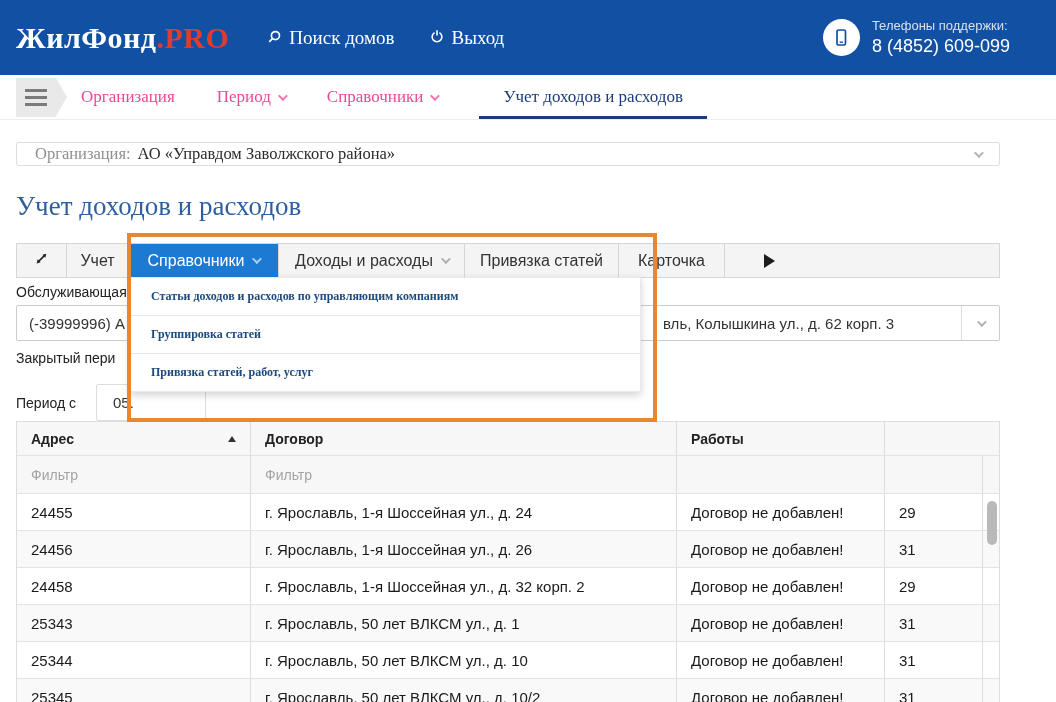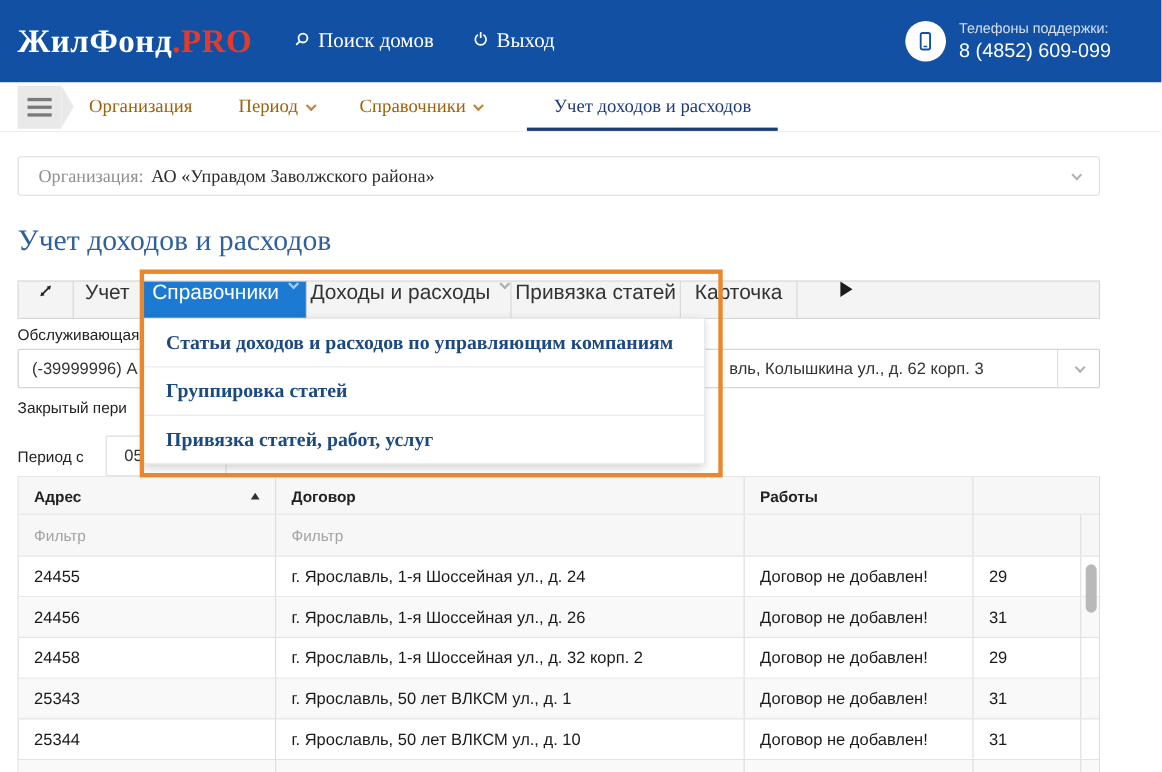--- a/index.html
+++ b/index.html
@@ -18,51 +18,51 @@
   .support-label { color:rgba(255,255,255,.82); font-size:13px; margin-bottom:3px; }
   .support-phone { color:#fff; font-size:18px; }
 
   
   .menubar { height:45px; display:flex; align-items:stretch; background:#fff; border-bottom:1px solid #eee; padding-left:16px; }
   .burger { display:flex; align-items:center; margin-right:14px; cursor:pointer; }
   .burger-box { width:40px; height:39px; background:#e9e9e9; display:flex; flex-direction:column; justify-content:center; align-items:center; gap:4px; }
   .burger-box i { display:block; width:22px; height:3px; background:#7a7a7a; }
   .burger-tip { width:0; height:0; border-top:19px solid transparent; border-bottom:19px solid transparent; border-left:11px solid #e9e9e9; }
   .mitem { display:flex; align-items:center; gap:7px; font-family:"Liberation Serif", serif; font-size:17px;
-           color:#a16207; margin-right:42px; cursor:pointer; border-bottom:3px solid transparent; padding-top:3px; }
+           color:#ec4899; margin-right:42px; cursor:pointer; border-bottom:3px solid transparent; padding-top:3px; }
   .mitem.active { color:#1b3c78; border-bottom-color:#1b3c78; padding-left:24px; padding-right:24px; margin-right:0; }
 
   
   .chev { display:inline-block; width:7px; height:7px; border-right:2px solid currentColor; border-bottom:2px solid currentColor;
           transform:rotate(45deg) translateY(-2px); opacity:.75; }
   .chev.gray { color:#9a9a9a; }
 
   
   .content { width:984px; margin-left:16px; }
-  .orgbar { margin-top:22px; height:36px; border:1px solid #ddd; border-radius:3px; display:flex; align-items:center;
+  .orgbar { margin-top:22px; height:24px; border:1px solid #ddd; border-radius:3px; display:flex; align-items:center;
             padding:0 18px; font-family:"Liberation Serif", serif; font-size:16.5px; cursor:pointer; }
   .orgbar .lab { color:#8f8f8f; margin-right:7px; }
   .orgbar .val { color:#2b2b2b; }
   .orgbar .chev { margin-left:auto; }
   h1 { margin-top:25px; font-family:"Liberation Serif", serif; font-weight:normal; font-size:27px; color:#2e5f9e; }
 
   
   .toolwrap { position:relative; margin-top:21px; }
   .toolbar { display:flex; height:35px; background:#f4f4f4; border:1px solid #d6d6d6; }
-  .tbtn { display:flex; justify-content:center; gap:8px; font-size:19px; color:#333;
+  .tbtn { display:flex; align-items:center; justify-content:center; gap:8px; font-size:16px; color:#333;
           border-right:1px solid #d6d6d6; cursor:pointer; background:transparent; height:100%; }
   .tbtn:last-child { border-right:none; }
   .tbtn.active { background:#1d7ad2; color:#fff; }
   .tbtn.active .chev { color:#a8cdef; opacity:1; }
   .play-tri { width:0; height:0; border-top:7px solid transparent; border-bottom:7px solid transparent; border-left:11px solid #1c1c1c; }
 
   
   .ddmenu { position:absolute; left:114px; top:34px; width:511px; background:#fff; z-index:20;
             box-shadow:0 3px 8px rgba(0,0,0,.18); border:1px solid #e9e9e9; }
-  .dditem { padding:11px 20px; font-family:"Liberation Serif", serif; font-weight:bold; font-size:18px;
+  .dditem { padding:11px 20px; font-family:"Liberation Serif", serif; font-weight:bold; font-size:12px;
             color:#1c4a7e; border-bottom:1px solid #e8e8e8; cursor:pointer; }
   .dditem:last-child { border-bottom:none; }
 
   
   .orange-box { position:absolute; left:111px; top:-10px; width:530px; height:189px;
                 border:4px solid #e8872e; z-index:30; pointer-events:none; }
 
   
   .flabel { margin-top:6px; font-size:14px; color:#222; }
   .sel { position:relative; margin-top:5px; height:36px; border:1px solid #ccc; border-radius:2px; background:#fff;

